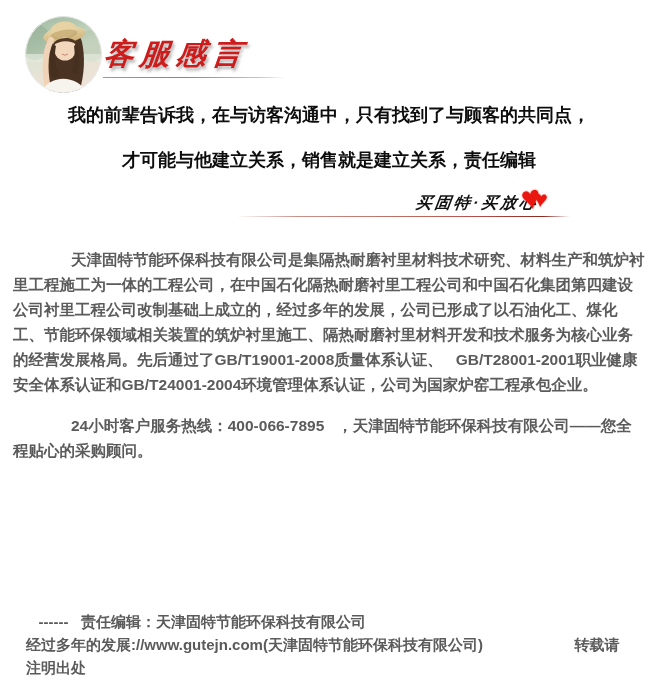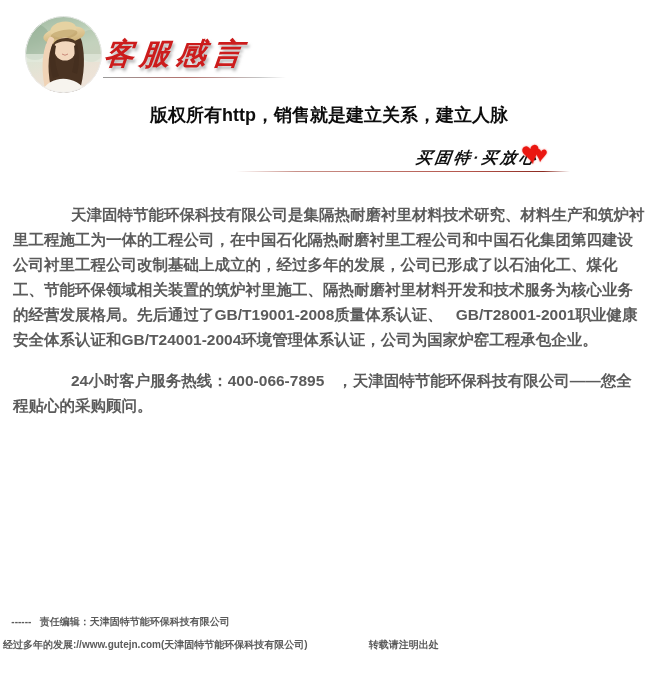--- a/index.html
+++ b/index.html
@@ -37,21 +37,21 @@
   
   .article{margin-top:14px;}
   .body-p{margin:0 13px;font-size:15.5px;line-height:25px;color:#5b5b5b;font-weight:bold;
       text-indent:58px;white-space:pre-wrap;word-break:break-all;}
   .body-p + .body-p{margin-top:22px;}
   .body-p.hotline{margin-top:16px;}
   .kw-red{color:#9e1f1e;text-decoration:underline;cursor:pointer;}
 
   
   .footer{position:absolute;left:0;right:0;top:610px;}
-  .footer p{margin:0 3px;font-size:10px;line-height:23px;font-weight:bold;color:#5b5b5b;
+  .footer p{margin:0 26px;font-size:15px;line-height:23px;font-weight:bold;color:#5b5b5b;
       white-space:pre-wrap;word-break:break-all;}
 </style>
 </head>
 <body>
 
 <div class="page">
 
   <div class="header">
     <span class="avatar">
       <svg width="77" height="77" viewBox="0 0 77 77">
@@ -91,21 +91,22 @@
           <path d="M16,77 C24,58 52,58 62,77 Z" fill="#f7f4ee"></path>
         </g>
         <circle cx="38.5" cy="38.5" r="38" fill="none" stroke="#ececec" stroke-width="1"></circle>
       </svg>
     </span>
     <h1 class="page-title">客服感言</h1>
     <div class="title-underline"></div>
   </div>
 
   <div class="quote">
-    <p>版权所有http，销售就是建立关系，建立人脉</p>
+    <p>我的前辈告诉我，在与访客沟通中，只有找到了与顾客的共同点，</p>
+    <p>才可能与他建立关系，销售就是建立关系，责任编辑</p>
   </div>
 
   <div class="slogan-row">
     <span class="slogan-text">买固特·买放心</span>
     <span class="hearts"><span class="heart heart-big">♥</span><span class="heart heart-small">♥</span></span>
     <div class="slogan-underline"></div>
   </div>
 
   <div class="article">
     <p class="body-p">天津固特节能环保科技有限公司是集隔热耐磨衬里材料技术研究、材料生产和筑炉衬里工程施工为一体的工程公司，在中国石化隔热耐磨衬里工程公司和中国石化集团第四建设公司衬里工程公司改制基础上成立的，经过多年的发展，公司已形成了以石油化工、煤化工、节能环保领域相关装置的筑炉衬里施工、隔热耐磨衬里材料开发和技术服务为核心业务的经营发展格局。先后通过了GB/T19001-2008质量体系认证、   GB/T28001-2001职业健康安全体系认证和GB/T24001-2004环境管理体系认证，公司为国家炉窑工程承包企业。</p>

